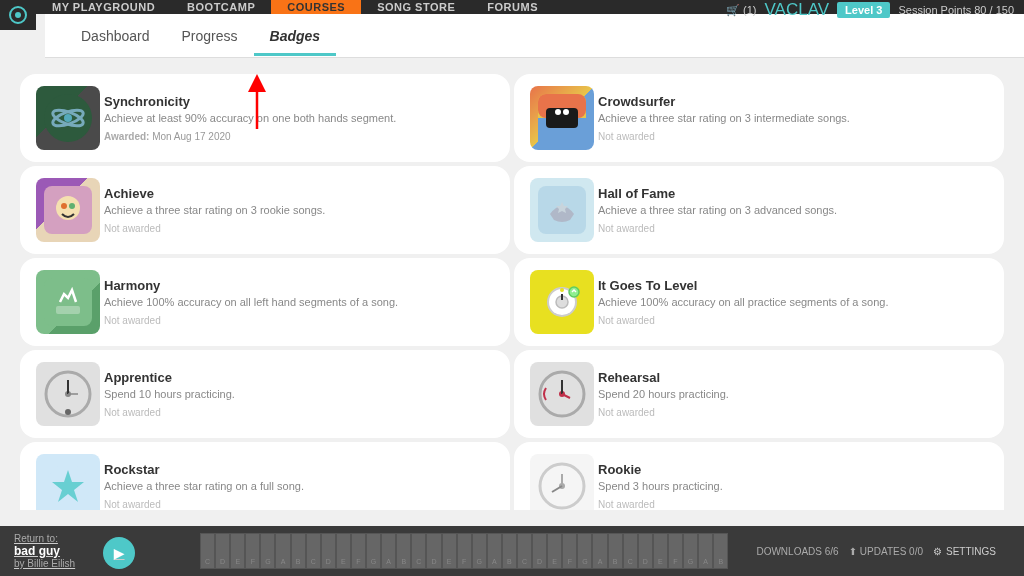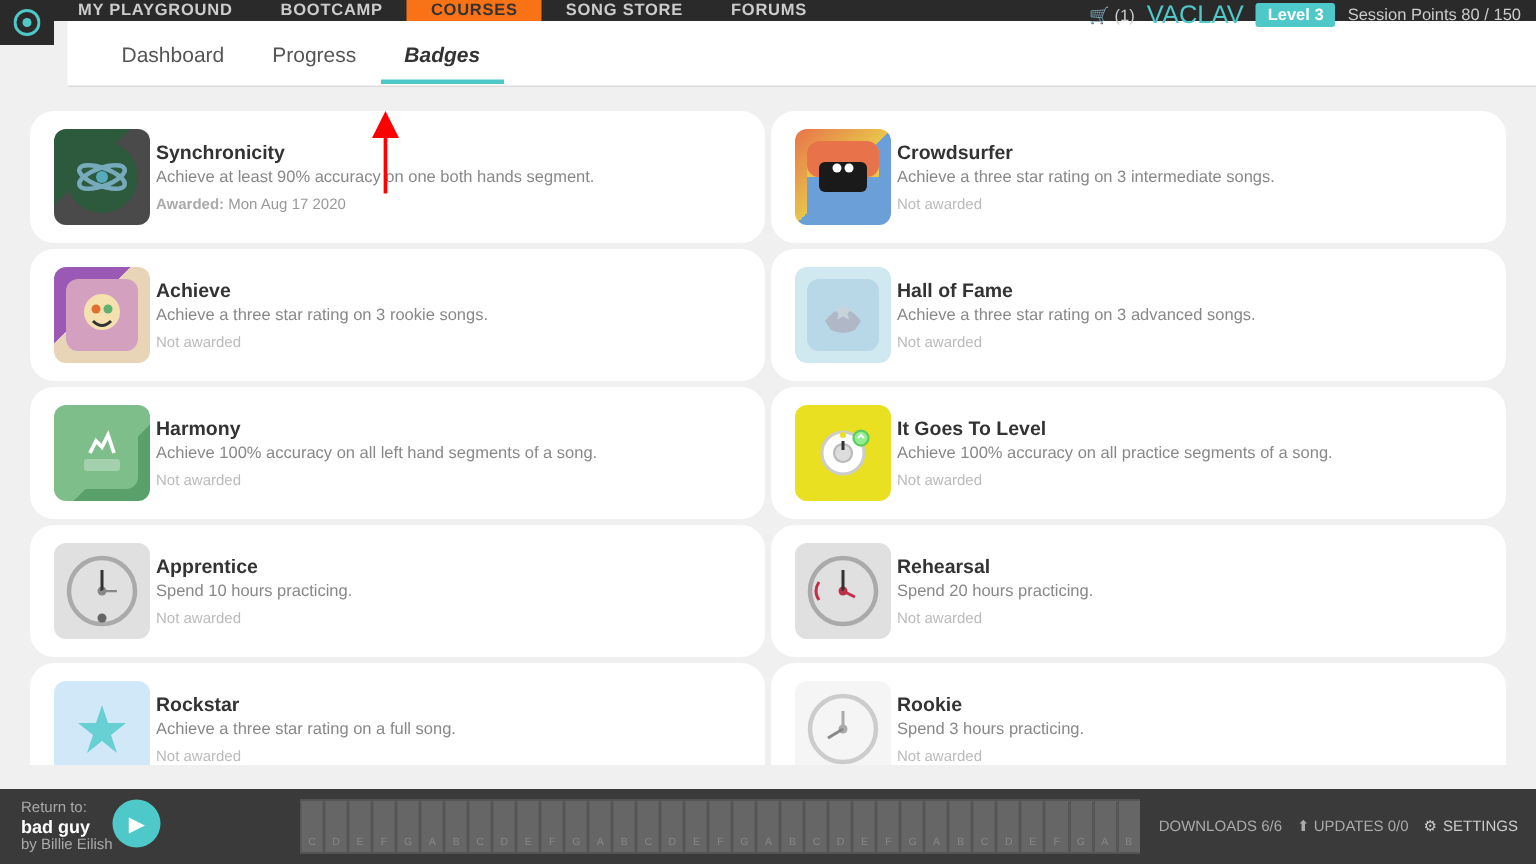--- a/index.html
+++ b/index.html
@@ -141,23 +141,23 @@
       pointer-events: none; z-index: 10;
     }
 
     
     .bottom-bar {
       position: fixed; bottom: 0; left: 0; right: 0;
       height: 50px; background: #3a3a3a;
       display: flex; align-items: center;
     }
     .return-to {
-      display: flex; align-items: flex-start; gap: 0;
+      display: flex; align-items: flex-end; gap: 28px;
       padding: 0 14px; color: #ccc;
-      font-size: 11px; min-width: 200px;
+      font-size: 11px; min-width: 200px; text-decoration: underline;
     }
     .return-label { color: #aaa; font-size: 10px; }
     .return-song { color: white; font-weight: bold; font-size: 12px; }
     .return-artist { color: #aaa; font-size: 10px; }
     .play-btn {
       width: 32px; height: 32px;
       background: #4ec8c8; border-radius: 50%;
       display: flex; align-items: center; justify-content: center;
       color: white; font-size: 14px; cursor: pointer;
     }
@@ -170,21 +170,21 @@
     .piano-key {
       width: 20px; height: 36px;
       border: 1px solid #555;
       background: #666;
       display: inline-flex; align-items: flex-end; justify-content: center;
       font-size: 7px; color: #888; padding-bottom: 3px;
       cursor: pointer;
     }
 
     .bottom-right {
-      display: flex; align-items: center; gap: 10px; padding: 0 12px;
+      display: flex; align-items: center; gap: 10px; padding: 0 28px;
       font-size: 10px; color: #aaa;
     }
     .downloads-info, .updates-info { color: #aaa; }
     .settings-btn {
       display: flex; align-items: center; gap: 4px;
       color: #ccc; font-size: 10px; cursor: pointer;
     }
     .badge-awarded-date { color: #999; font-size: 10px; }
   </style>
 </head>

